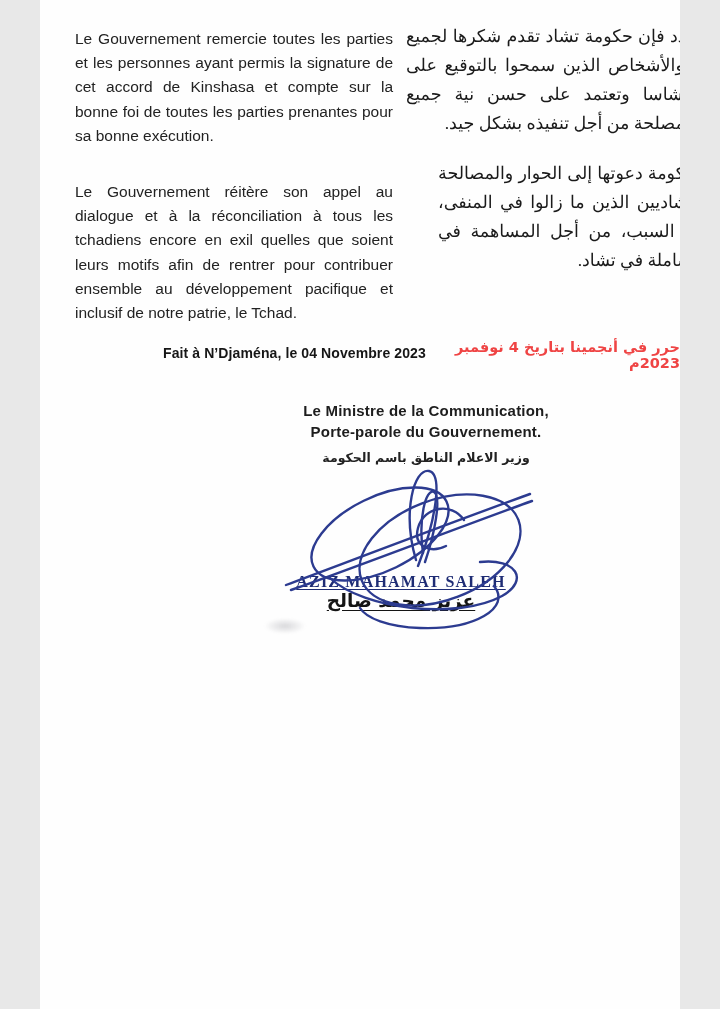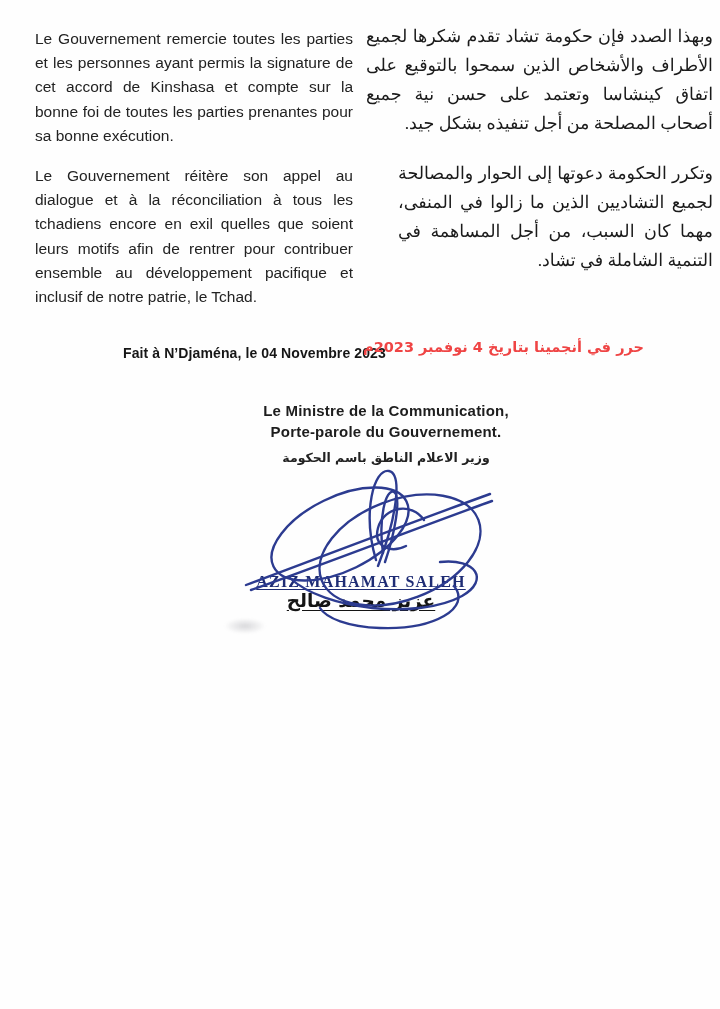--- a/index.html
+++ b/index.html
@@ -2,21 +2,21 @@
 <html><head>
 <meta charset="utf-8">
 <style>
   html, body {
     margin: 0;
     padding: 0;
     background: #e8e8e8;
   }
   .page {
     position: relative;
-    width: 720px;
+    width: 640px;
     height: 1009px;
     margin: 0 auto;
     background: #fefefe;
     overflow: hidden;
     font-family: "Liberation Sans", sans-serif;
     color: #1c1c1c;
   }
   .abs { position: absolute; }
 
   
@@ -24,21 +24,21 @@
     left: 35px;
     top: 27px;
     width: 318px;
     font-size: 15.5px;
     line-height: 24.2px;
     text-align: justify;
     text-justify: inter-word;
     color: #222;
   }
   .col-fr p { margin: 0; }
-  .col-fr p + p { margin-top: 16px; }
+  .col-fr p + p { margin-top: 32px; }
 
   
   .col-ar {
     left: 366px;
     top: 22px;
     width: 347px;
     direction: rtl;
     font-family: Liberation Serif, serif;
     font-size: 17.5px;
     line-height: 29px;

